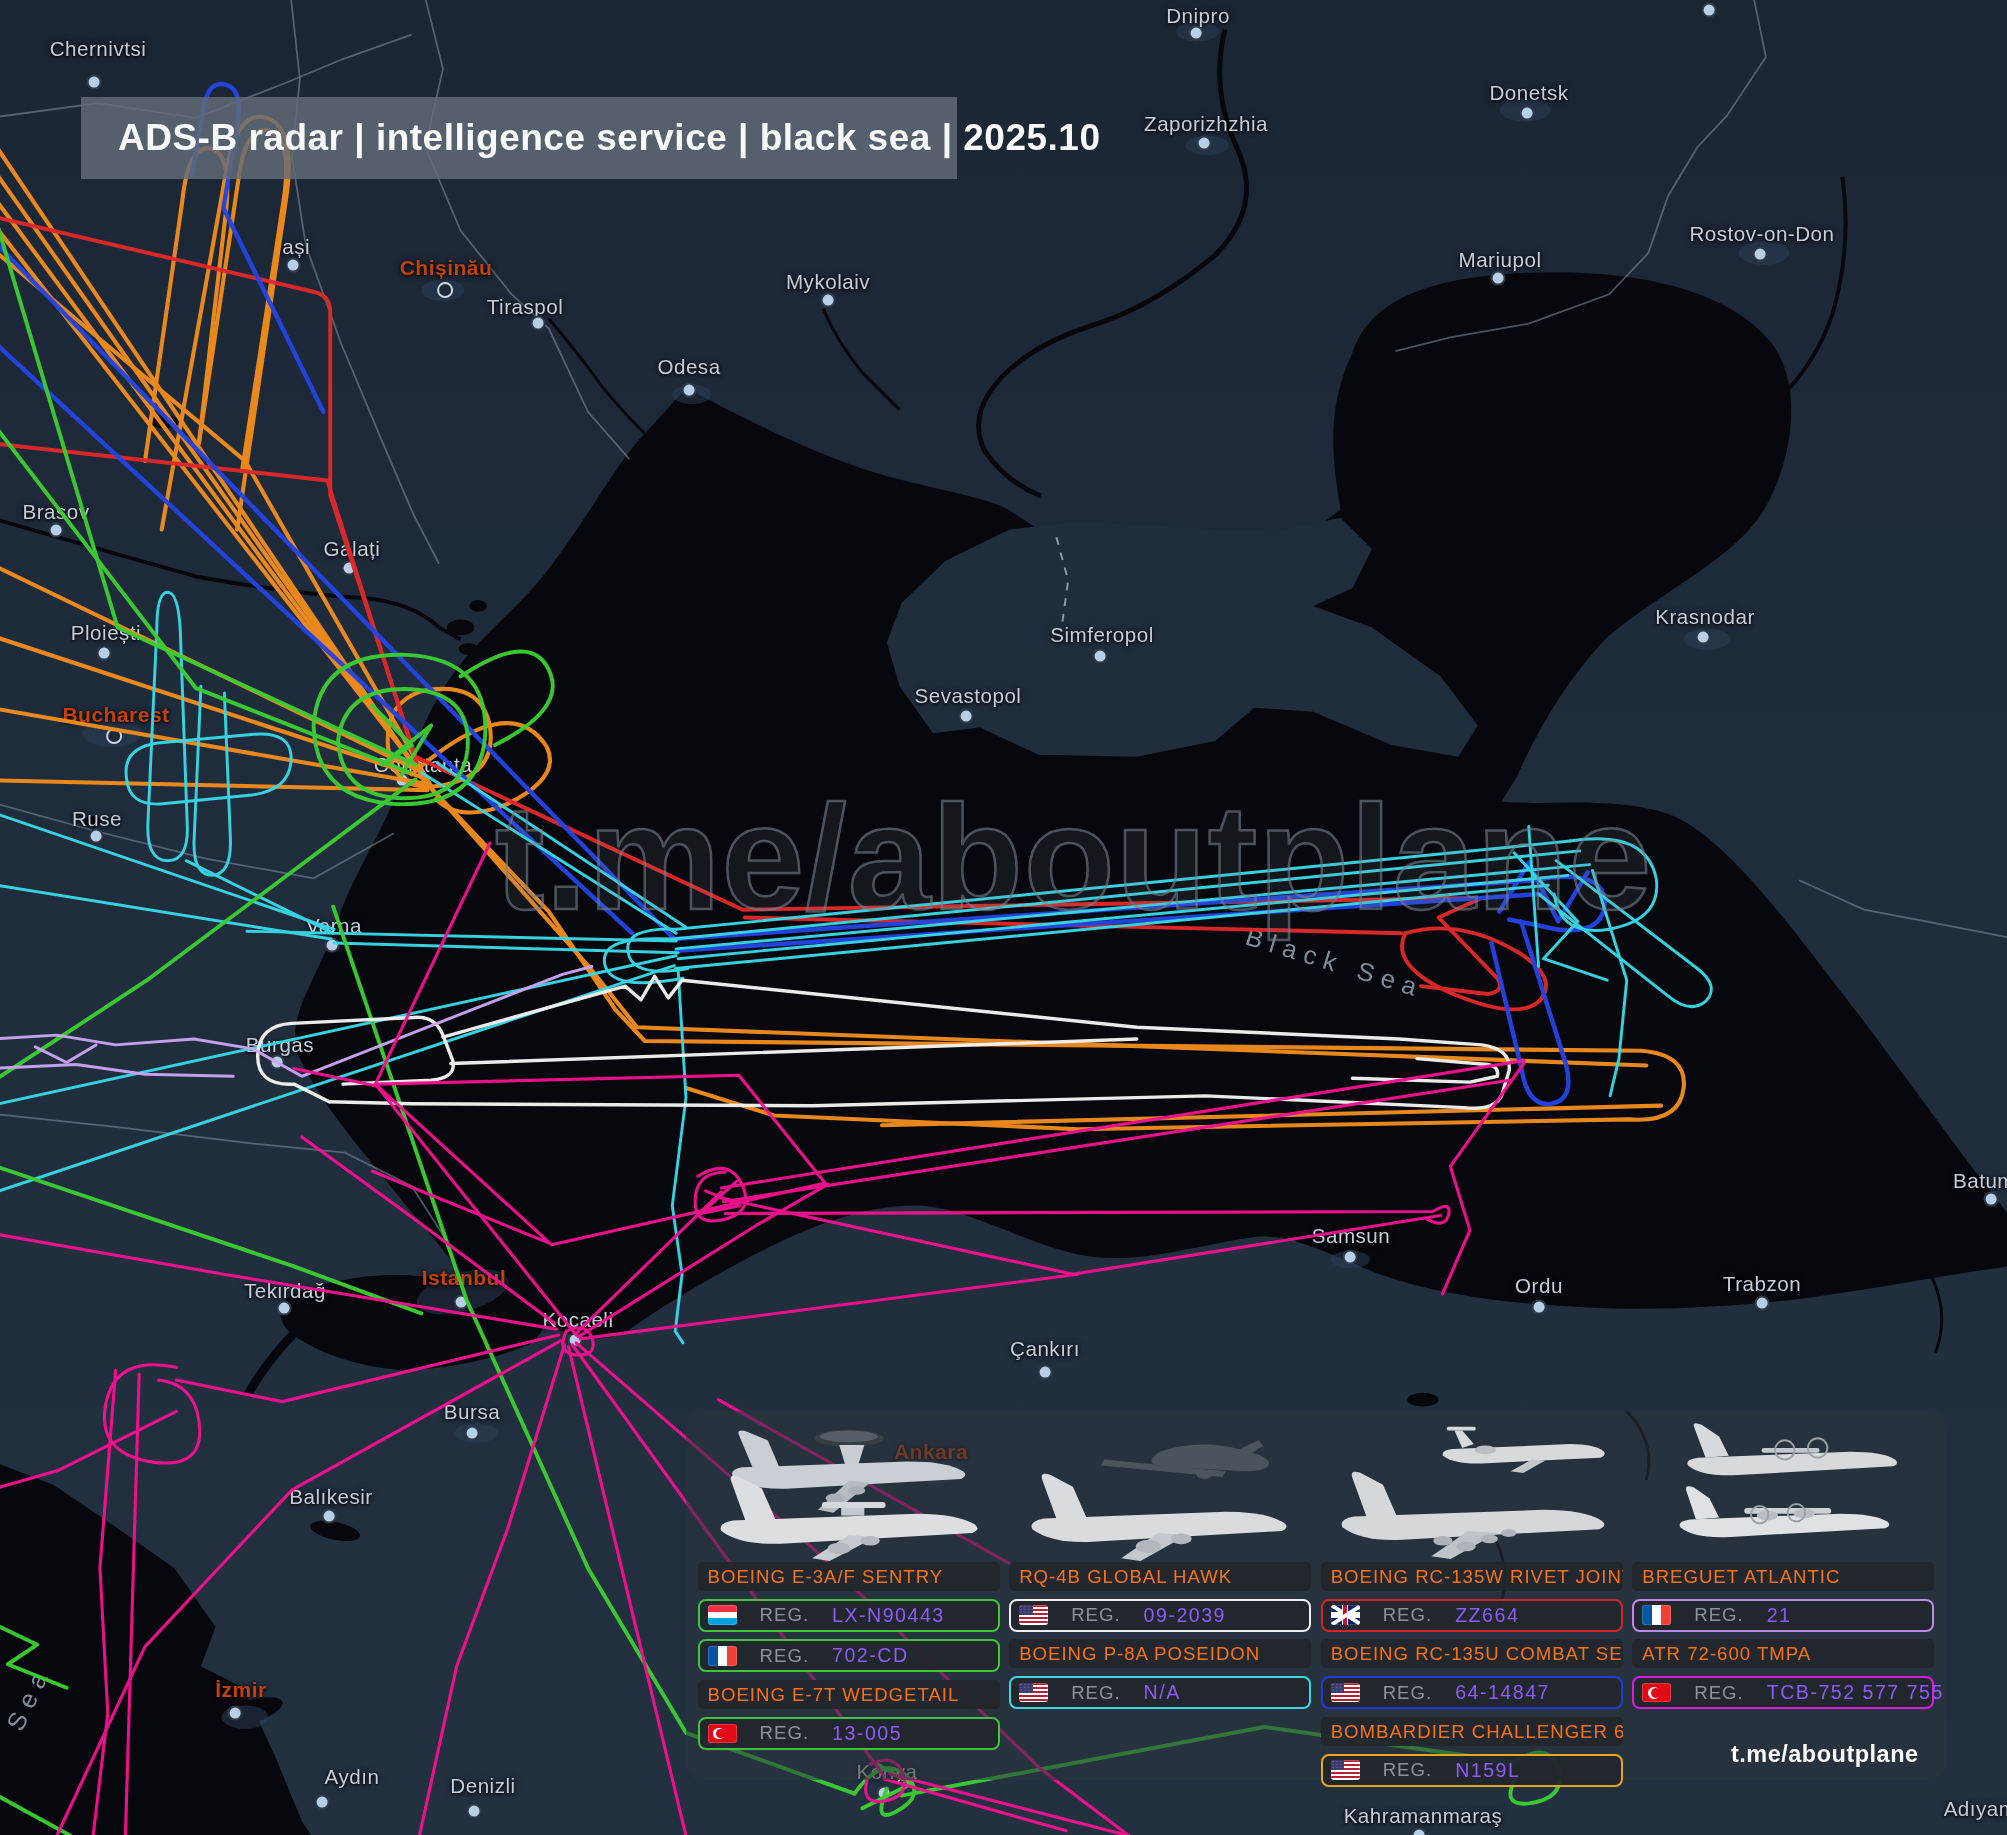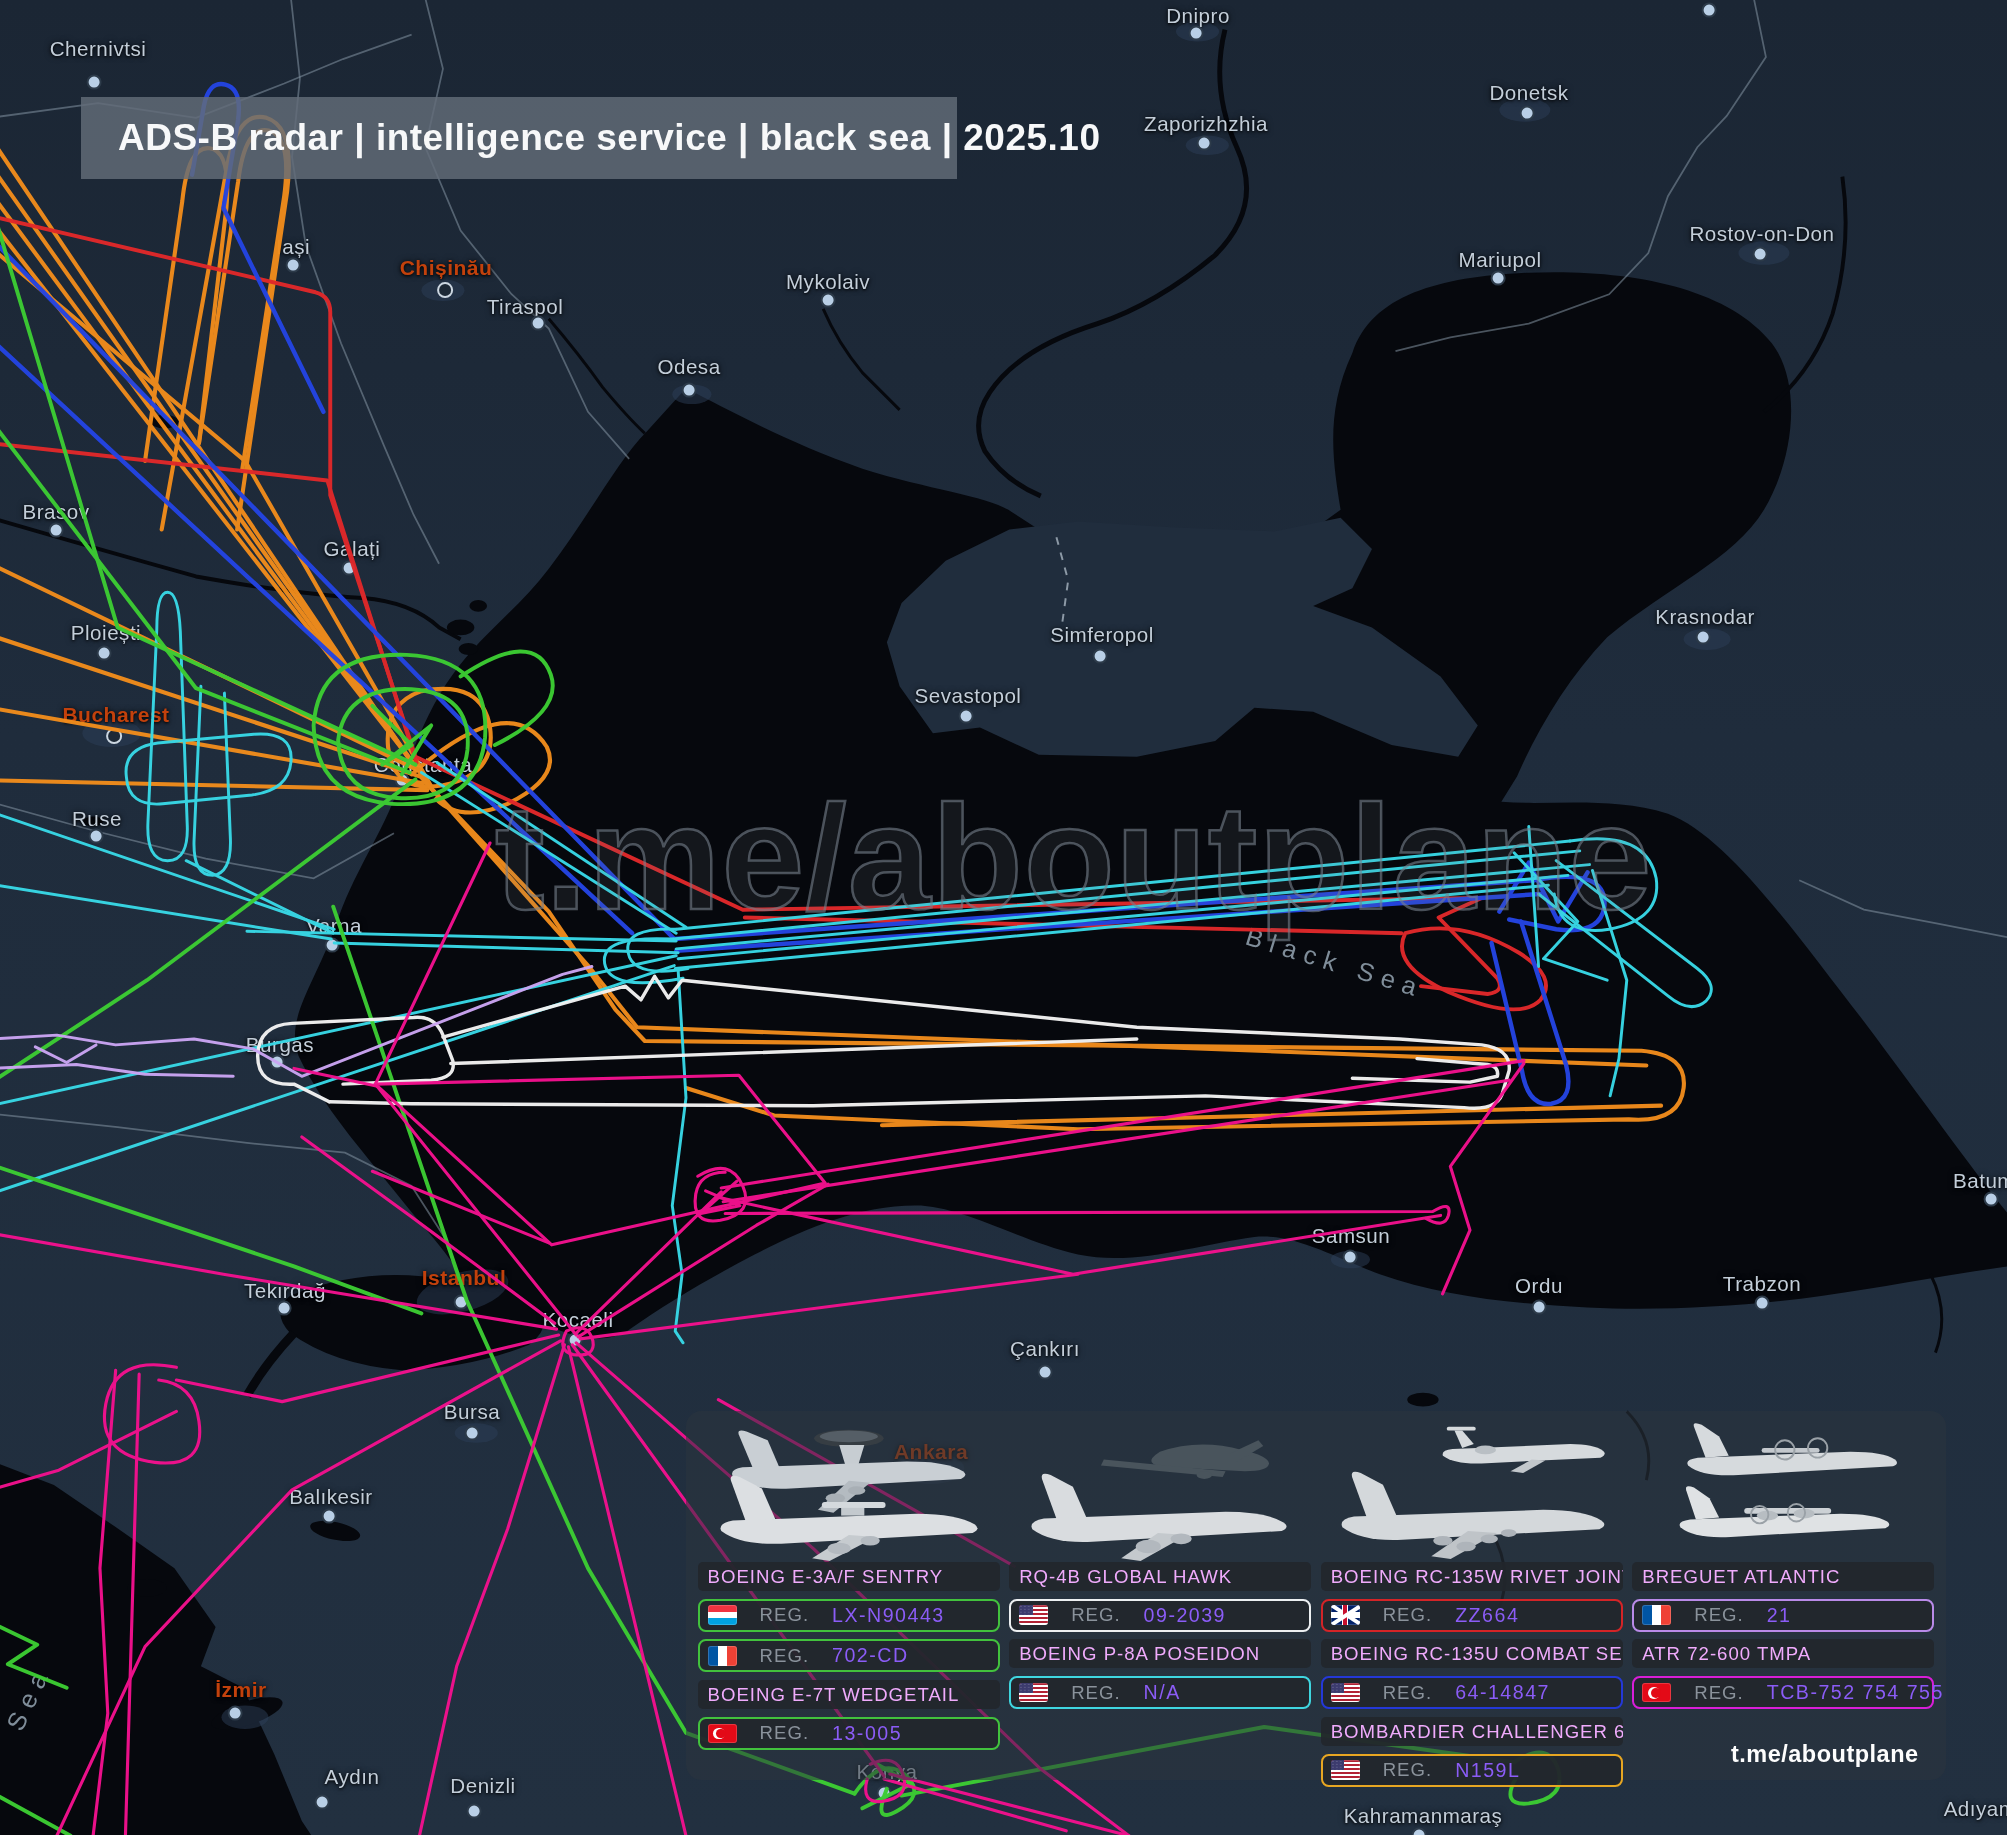--- a/index.html
+++ b/index.html
@@ -47,21 +47,21 @@
     position:absolute;left:686px;top:1411px;width:1260px;height:369px;
     background:rgba(44,52,62,.55);border-radius:15.7px;box-sizing:border-box;
     padding:7.8px 11.8px 9.8px 11.8px;display:flex;gap:9.8px;
   }
   .lg-col{flex:1;display:flex;flex-direction:column;min-width:0;}
   .lg-art{height:143px;flex:none;position:relative;}
   .lg-art svg{width:100%;height:100%;}
   .lg-entries{display:flex;flex-direction:column;gap:7.8px;}
   .lg-header{
     height:29px;line-height:29px;background:rgba(34,38,43,.92);border-radius:4.9px;
-    color:#f0abfc;font-size:18.6px;letter-spacing:1px;padding:0 9.8px;
+    color:#f97316;font-size:18.6px;letter-spacing:1px;padding:0 9.8px;
     white-space:nowrap;overflow:hidden;flex:none;
   }
   .lg-reg{
     height:29px;background:rgba(34,38,43,.92);border-radius:7.8px;
     border:2.9px solid #888;display:flex;align-items:center;gap:23px;
     padding:0 7.8px;flex:none;
   }
   .lg-reg .reg-label{color:#8a929b;font-size:18.6px;letter-spacing:1px;}
   .lg-reg .reg-value{color:#8b5cf6;font-size:19.6px;letter-spacing:1.5px;white-space:nowrap;}
   #legend-watermark{
@@ -534,19 +534,19 @@
         <div class="lg-header">BREGUET ATLANTIC</div>
         <div class="lg-reg" style="border-color: rgb(185, 138, 232);">
           <span class="flag fr"></span>
           <span class="reg-label">REG.</span>
           <span class="reg-value">21</span>
         </div>
         <div class="lg-header">ATR 72-600 TMPA</div>
         <div class="lg-reg" style="border-color: rgb(216, 30, 216);">
           <span class="flag tr"></span>
           <span class="reg-label">REG.</span>
-          <span class="reg-value">TCB-752 754 755</span>
+          <span class="reg-value">TCB-752 577 755</span>
         </div>
       </div>
   </div>
   <div id="legend-watermark">t.me/aboutplane</div>
 </div>
 
 
 </body></html>

